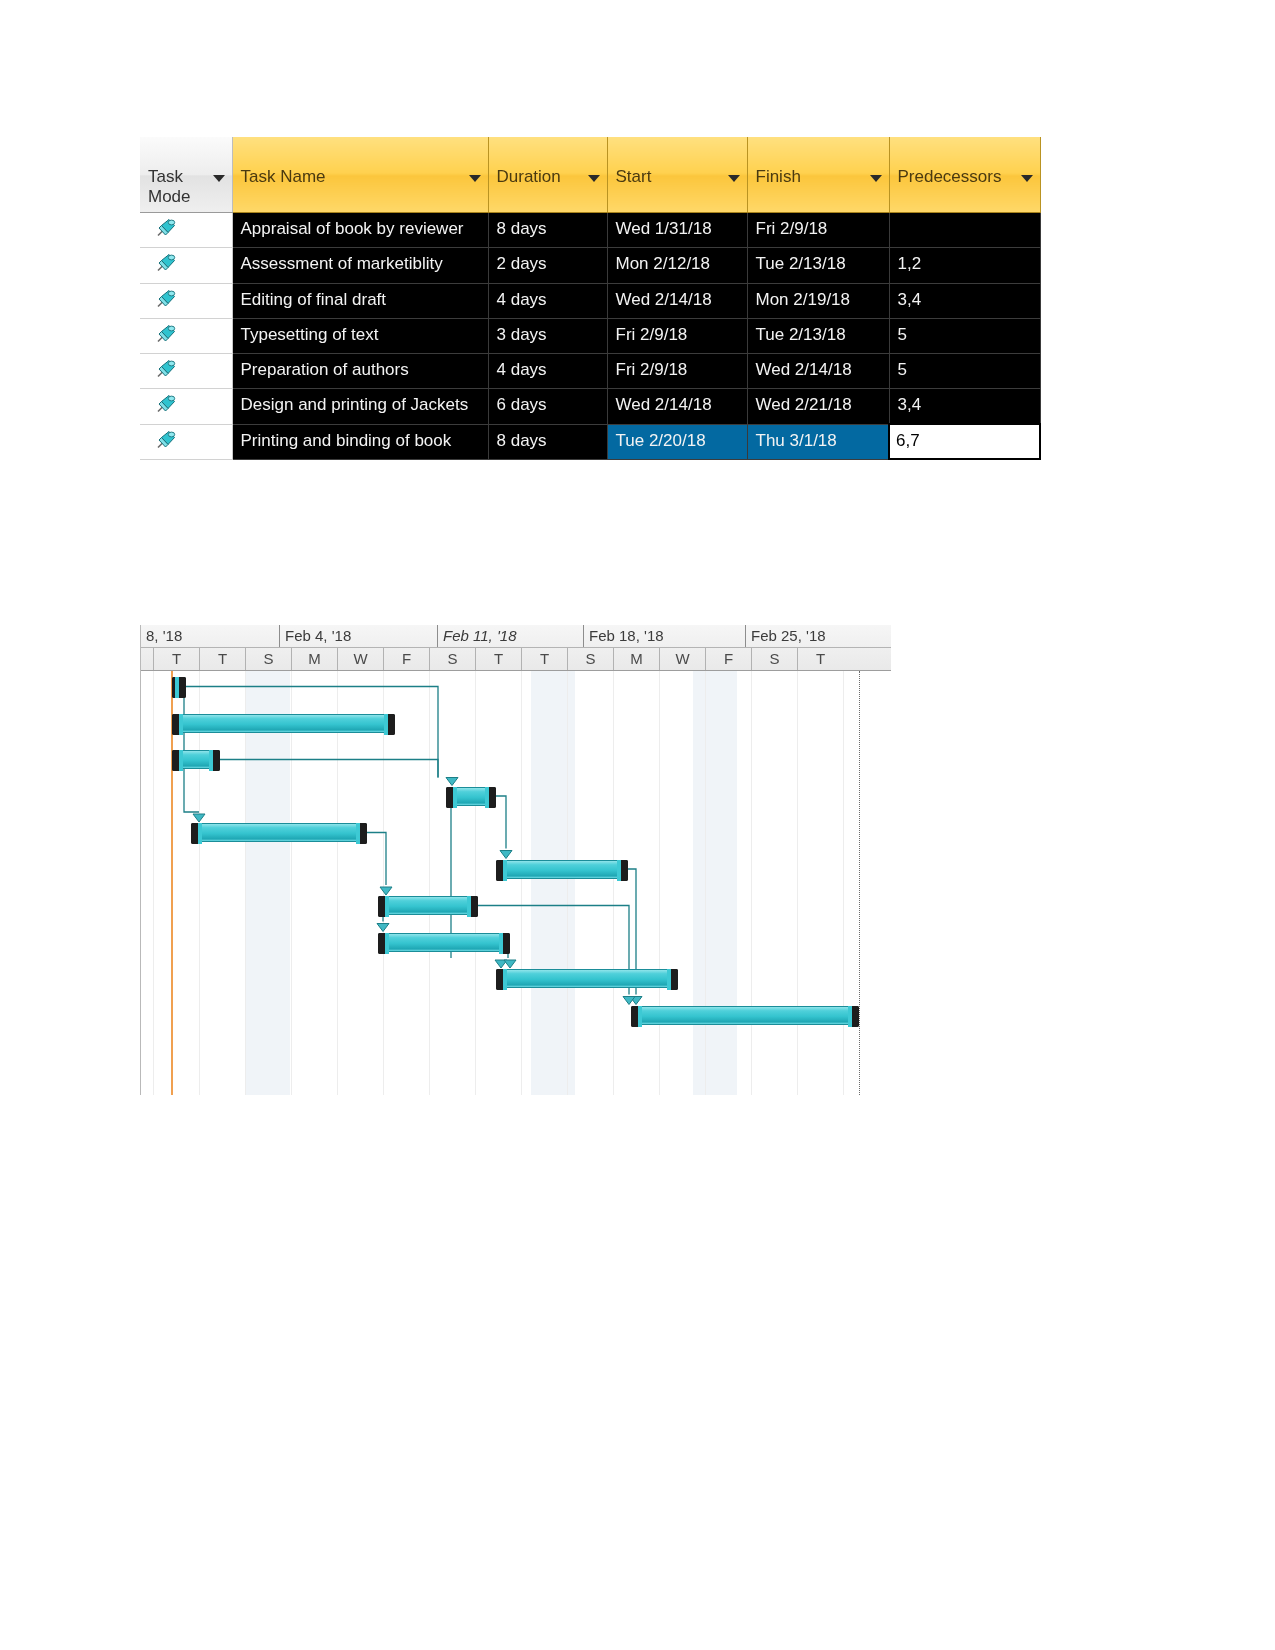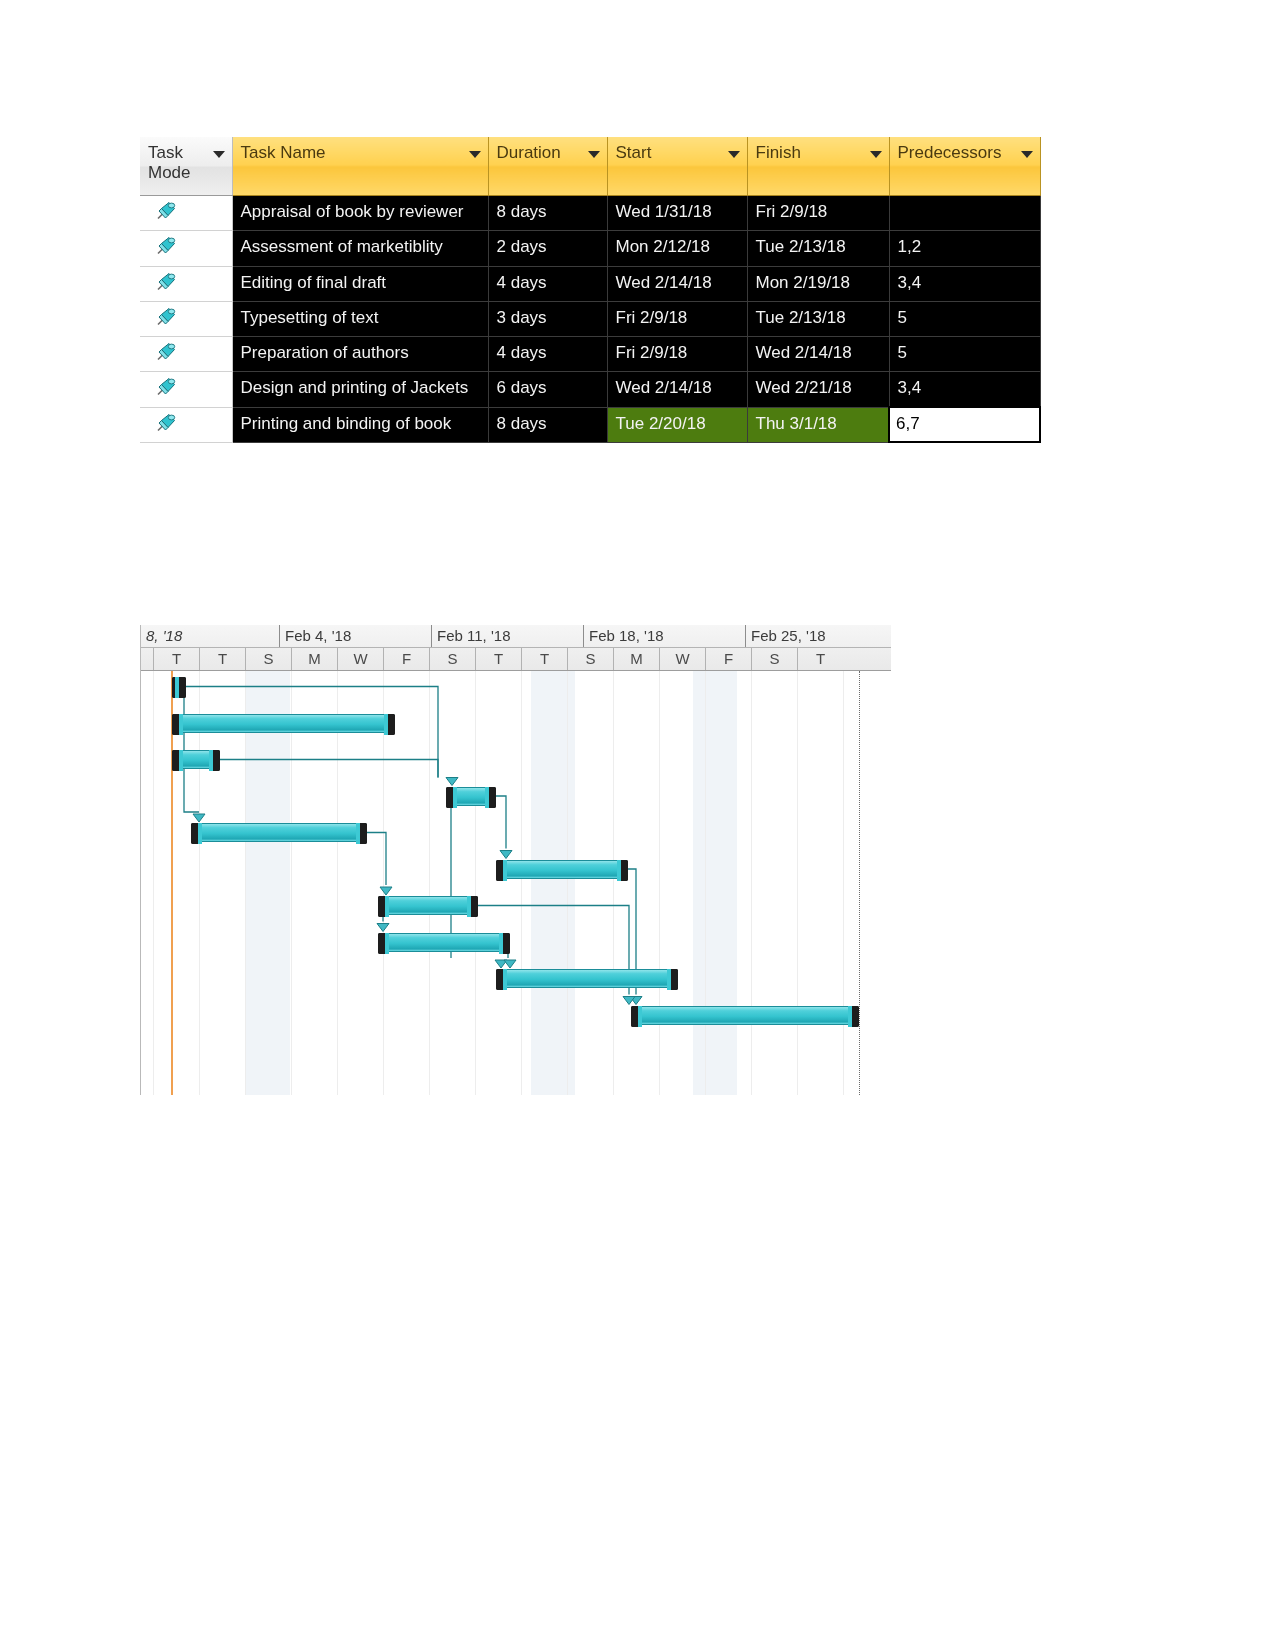--- a/index.html
+++ b/index.html
@@ -35,21 +35,21 @@
     height:46px;
     position:relative;
   }
   .task-table thead th.mode-head{
     background:linear-gradient(180deg,#fbfbfb 0%,#ededed 50%,#e2e2e2 52%,#efefef 100%);
     color:#333;
     border-right:1px solid #bdbdbd;
     border-bottom:1px solid #9a9a9a;
     line-height:1.15;
   }
-  .hdr-wrap{display:flex;justify-content:space-between;align-items:flex-start;height:100%;}
+  .hdr-wrap{display:flex;justify-content:space-between;align-items:flex-start;height:100%;margin-top:24px;}
   .hdr-label{white-space:pre-line;}
   .filter-arrow{
     width:0;height:0;flex:none;margin-top:8px;margin-left:6px;
     border-left:6px solid transparent;border-right:6px solid transparent;
     border-top:7px solid #2a2a2a;
   }
 
   .task-table tbody td{
     background:#000000;color:#f3f3f3;
     font-size:17px;
@@ -58,21 +58,21 @@
     padding:5px 8px 6px 8px;
     vertical-align:top;
     line-height:1.25;
   }
   .task-table tbody td.mode-cell{
     background:#ffffff;
     border-right:1px solid #c8c8c8;
     border-bottom:1px solid #d2d2d2;
     text-align:left;padding:3px 0 0 12px;
   }
-  .task-table tbody tr:last-child td.tint{background:#4d7c0f;}
+  .task-table tbody tr:last-child td.tint{background:#0369a1;}
   .task-table tbody tr:last-child td.pred-edit{
     background:#ffffff;color:#000000;
     border:2px solid #000;
     padding-left:6px;
   }
 
   
   .pin{display:inline-block;width:26px;height:26px;position:relative;}
   .pin svg{display:block;}
 
@@ -267,23 +267,23 @@
           <td class="tint">Thu 3/1/18</td>
           <td class="pred-edit">6,7</td>
         </tr>
       </tbody>
   </table>
 
   <div class="gantt">
 
     <div class="tl-head">
       <div class="tl-weeks" id="tl-weeks">
-          <div class="tl-week" style="left: 0px; width: 138px; border-left: none; font-style: italic;">8, '18</div>
+          <div class="tl-week" style="left: 0px; width: 138px; border-left: none;">8, '18</div>
           <div class="tl-week" style="left: 138px; width: 152px;">Feb 4, '18</div>
-          <div class="tl-week" style="left: 290px; width: 152px;">Feb 11, '18</div>
+          <div class="tl-week" style="left: 296px; width: 152px; font-style: italic;">Feb 11, '18</div>
           <div class="tl-week" style="left: 442px; width: 162px;">Feb 18, '18</div>
           <div class="tl-week" style="left: 604px; width: 146px;">Feb 25, '18</div>
         </div>
       <div class="tl-days" id="tl-days">
           <div class="tl-day" style="left: 12px; width: 46px;">T</div>
           <div class="tl-day" style="left: 58px; width: 46px;">T</div>
           <div class="tl-day" style="left: 104px; width: 46px;">S</div>
           <div class="tl-day" style="left: 150px; width: 46px;">M</div>
           <div class="tl-day" style="left: 196px; width: 46px;">W</div>
           <div class="tl-day" style="left: 242px; width: 46px;">F</div>

